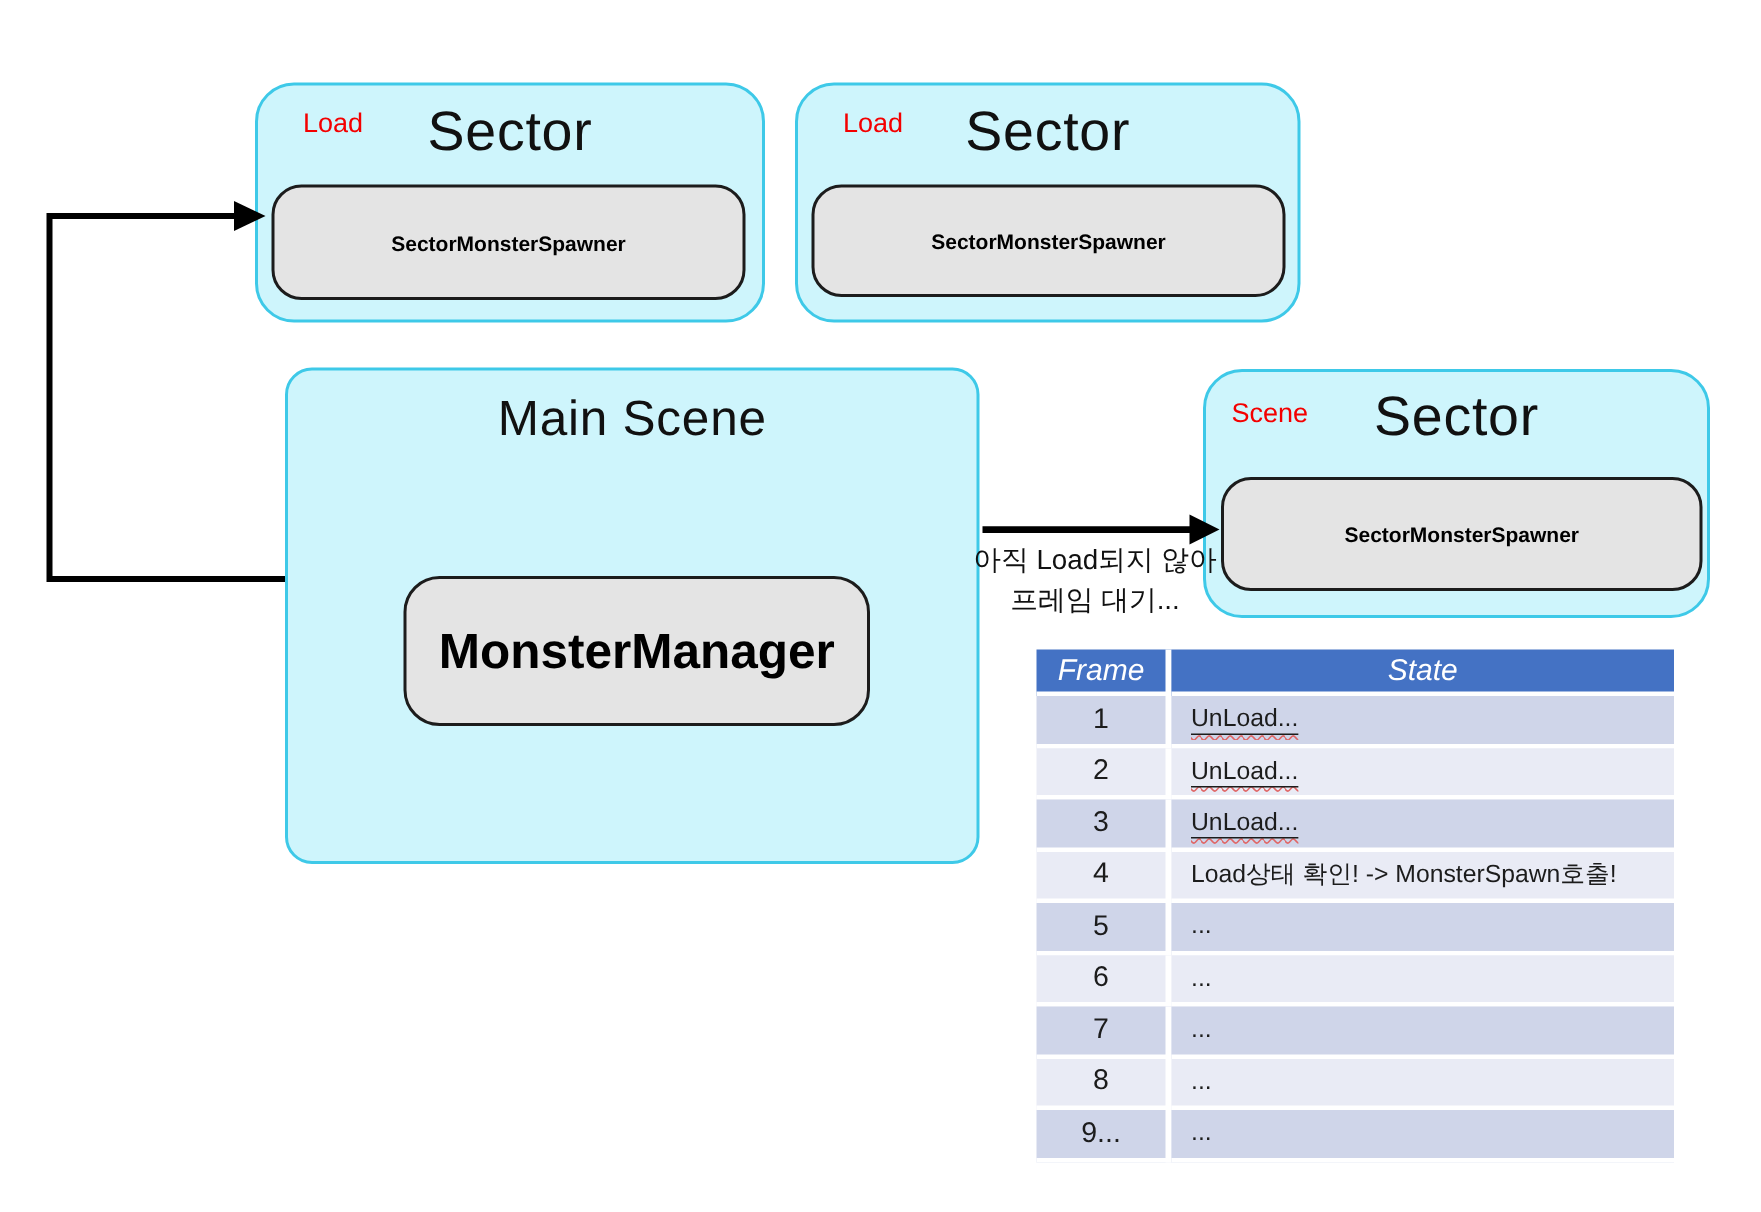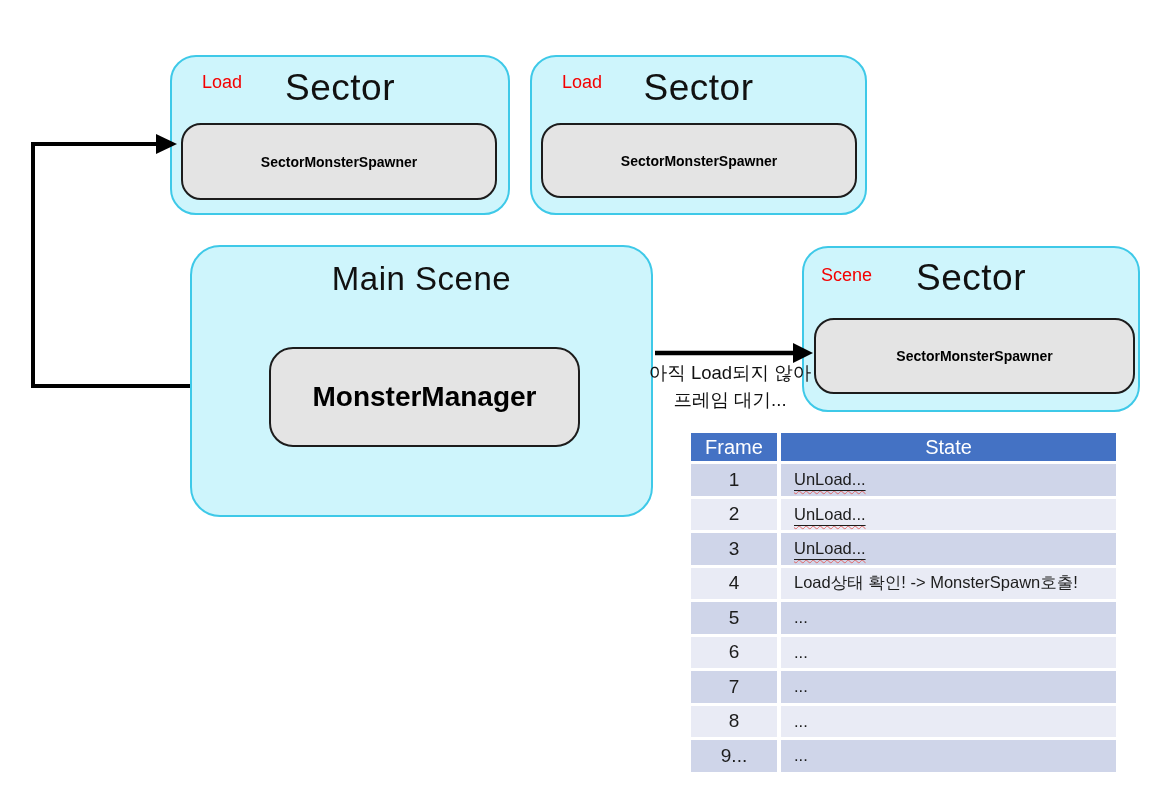--- a/index.html
+++ b/index.html
@@ -52,21 +52,21 @@
     border: 2px solid #1c1c1c;
     border-radius: 20px;
     box-sizing: border-box;
     display: flex;
     align-items: center;
     justify-content: center;
     font-weight: 800;
     color: #000000;
   }
   .component-box.spawner { font-size: 14px; }
-  .component-box.manager { font-size: 28px; border-radius: 24px; }
+  .component-box.manager { font-size: 33px; border-radius: 24px; margin-top: 37px; }
 
   
   .annotation {
     position: absolute;
     color: #111111;
     font-size: 19px;
     line-height: 1.45;
     white-space: nowrap;
     z-index: 5;
   }
@@ -98,20 +98,21 @@
   table.frame-table th {
     background: var(--table-header-bg, #4472C4);
     color: var(--table-header-text, #ffffff);
     font-weight: 400;
     font-size: 20px;
     height: 28px;
     border-bottom: 3px solid #ffffff;
     text-align: center;
     vertical-align: middle;
     padding: 0;
+    font-style: italic;
   }
   table.frame-table th.h-frame { border-right: 4px solid #ffffff; }
   table.frame-table td {
     height: 31.5px;
     border-bottom: 3px solid #ffffff;
     vertical-align: middle;
     padding: 0;
     font-size: 19px;
     color: #1c1c1c;
   }
@@ -152,21 +153,21 @@
     <div class="scene-title" style="top:10px;">Sector</div>
     <div class="component-box spawner" style="left:9px; top:66px; width:316px; height:77px;">SectorMonsterSpawner</div>
   </div>
 
   <div class="scene-box" style="left:530px; top:55px; width:337px; height:160px;">
     <span class="status-label" style="left:30px; top:15px;">Load</span>
     <div class="scene-title" style="top:10px;">Sector</div>
     <div class="component-box spawner" style="left:9px; top:66px; width:316px; height:75px;">SectorMonsterSpawner</div>
   </div>
 
-  <div class="scene-box" style="left:190px; top:245px; width:463px; height:272px; border-radius:30px;">
+  <div class="scene-box" style="left:190px; top:245px; width:463px; height:331px; border-radius:18px;">
     <div class="main-title" style="top:13px;">Main Scene</div>
     <div class="component-box manager" style="left:77px; top:100px; width:311px; height:100px;">MonsterManager</div>
   </div>
 
   <div class="scene-box" style="left:802px; top:246px; width:338px; height:166px;">
     <span class="status-label" style="left:17px; top:17px;">Scene</span>
     <div class="scene-title" style="top:9px;">Sector</div>
     <div class="component-box spawner" style="left:10px; top:70px; width:321px; height:76px;">SectorMonsterSpawner</div>
   </div>
 

